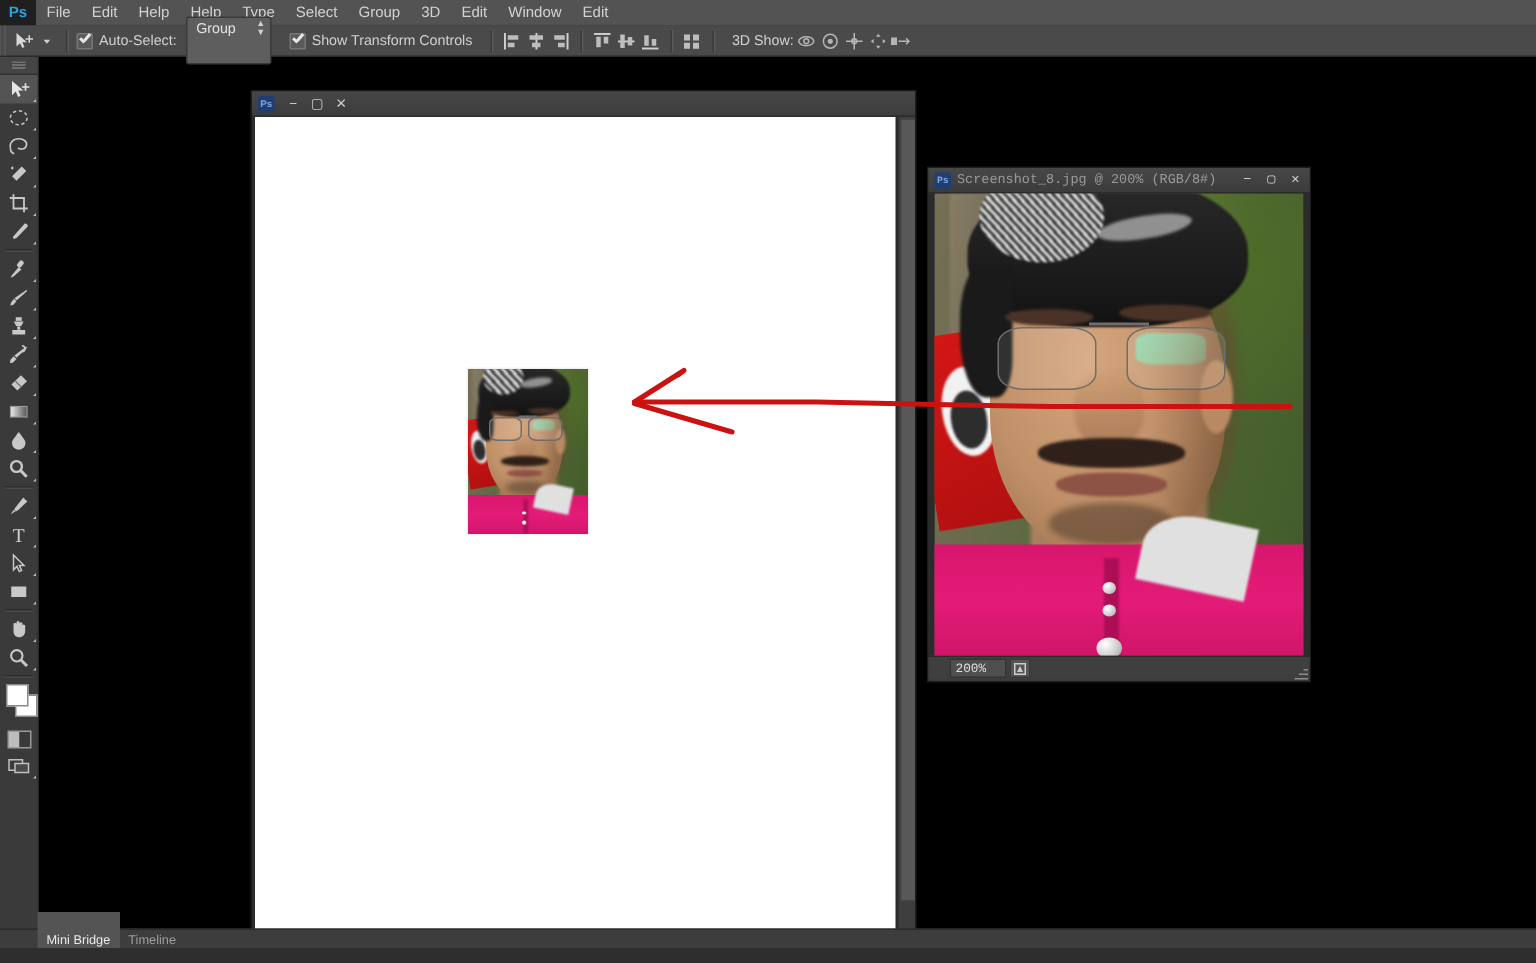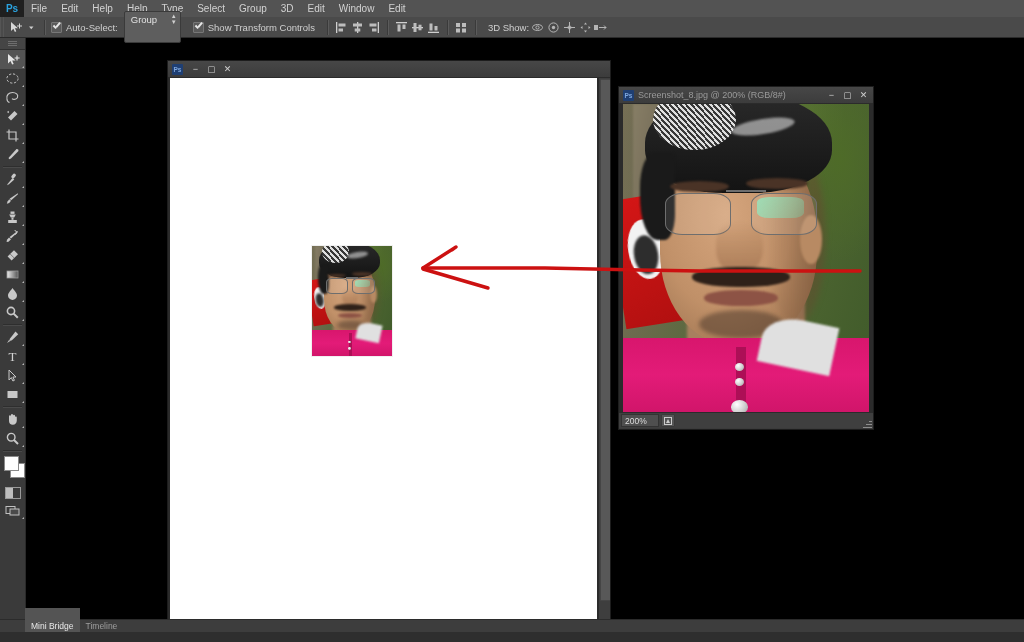--- a/index.html
+++ b/index.html
@@ -59,21 +59,21 @@
              padding:0 2px;border-bottom:1px solid #2b2b2b;}
   .win-ico{width:11px;height:11px;background:#1f3f73;color:#7ea6dd;font-size:6.5px;font-weight:bold;
            display:flex;align-items:center;justify-content:center;margin:0 4px 0 2px;border-radius:1px;}
   .win-name{font-size:9px;color:#cfcfcf;flex:1;white-space:nowrap;overflow:hidden;}
   .win-name.dim{color:#9a9a9a;}
   .wbtn{width:15px;height:13px;display:flex;align-items:center;justify-content:center;
         color:#cfcfcf;font-size:9px;margin-left:1px;}
   .win-body{position:relative;overflow:hidden;background:#2b2b2b;}
   .win-status{height:15px;background:#3f3f3f;border-top:1px solid #2b2b2b;display:flex;align-items:center;}
   .st-zoom{background:#4f4f4f;border:1px solid #333;color:#ddd;font-size:8.5px;height:11px;
-           display:flex;align-items:center;padding:0 3px;margin-left:2px;min-width:30px;}
+           display:flex;align-items:center;padding:0 3px;margin-left:14px;min-width:30px;}
   .st-btn{width:12px;height:11px;background:#555;border:1px solid #3a3a3a;margin-left:2px;border-radius:1px;
           display:flex;align-items:center;justify-content:center;color:#ccc;font-size:7px;}
   .st-doc{color:#c8c8c8;font-size:8.5px;margin-left:16px;}
   .st-arrow{color:#cfcfcf;font-size:7px;margin-left:18px;}
   .vscroll{position:absolute;right:0;top:0;width:11px;bottom:0;background:#3e3e3e;border-left:1px solid #2b2b2b;}
   .vthumb{position:absolute;left:1px;top:1px;width:9px;background:#585858;border:1px solid #454545;border-radius:1px;}
   .grip-corner{position:absolute;right:1px;bottom:1px;width:9px;height:9px;}
   .grip-corner i{position:absolute;right:0;background:#8d8d8d;height:1px;}
 
   
@@ -502,21 +502,21 @@
         <svg width="8" height="8" viewBox="0 0 8 8">
             <rect x="0.5" y="0.5" width="7" height="7" fill="none" stroke="#ccc"></rect>
             <path d="M2 6 L4 2 L6 6Z" fill="#ccc"></path>
           </svg>
       </div>
       <div class="st-doc">Doc: 3.84M/4.01M</div>
       <div class="st-arrow">▶</div>
     </div>
   </div>
 
-  <div class="win" style="left:619px;top:87px;width:254px;height:342px;">
+  <div class="win" style="left:619px;top:112px;width:254px;height:342px;font-family:Liberation Mono, monospace;">
     <div class="win-title">
       <div class="win-ico">Ps</div>
       <div class="win-name dim">Screenshot_8.jpg @ 200% (RGB/8#)</div>
       <div class="wbtn">−</div>
       <div class="wbtn">▢</div>
       <div class="wbtn">✕</div>
     </div>
 
     <div class="win-body" style="height:308px;">
       <div style="position:absolute;left:4px;top:0;width:246px;height:308px;overflow:hidden;">

